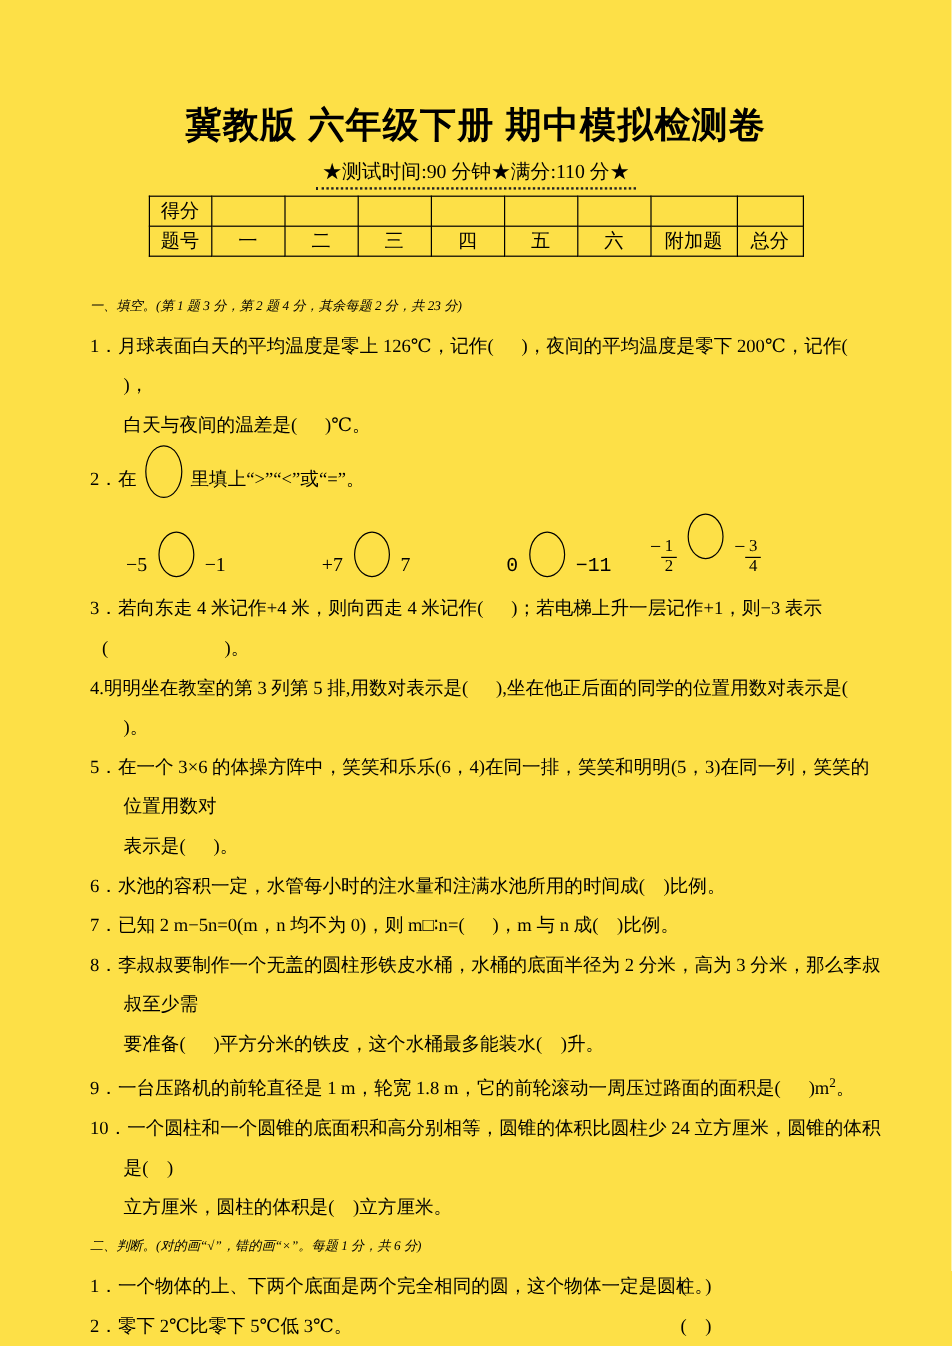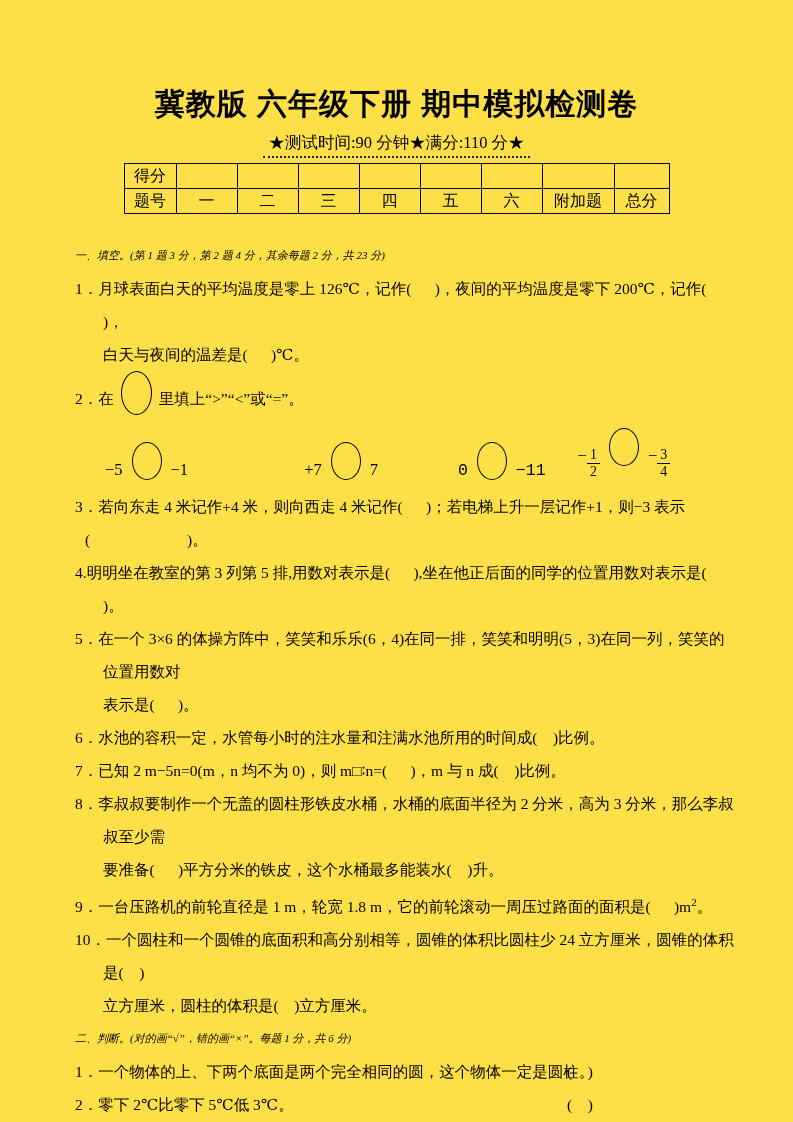--- a/index.html
+++ b/index.html
@@ -71,21 +71,21 @@
   .cmp{white-space:nowrap;}
   .cmp .smcircle{
     display:inline-block;
     width:28px;height:36px;
     border:1.3px solid #000;
     border-radius:50%;
     vertical-align:-5px;
     margin:0 9px;
   }
   .cmp1{margin-left:30px;}
-  .cmp2{margin-left:116px;}
+  .cmp2{margin-left:80px;}
   .cmp3{margin-left:80px;font-family:Liberation Mono, monospace;}
   .cmp4{margin-left:32px;}
   .frac{
     display:inline-block;
     text-align:center;
     vertical-align:-15px;
     font-size:14px;
     line-height:1.15;
   }
   .frac .fnum{display:block;border-bottom:1px solid #000;padding:0 3px;}

